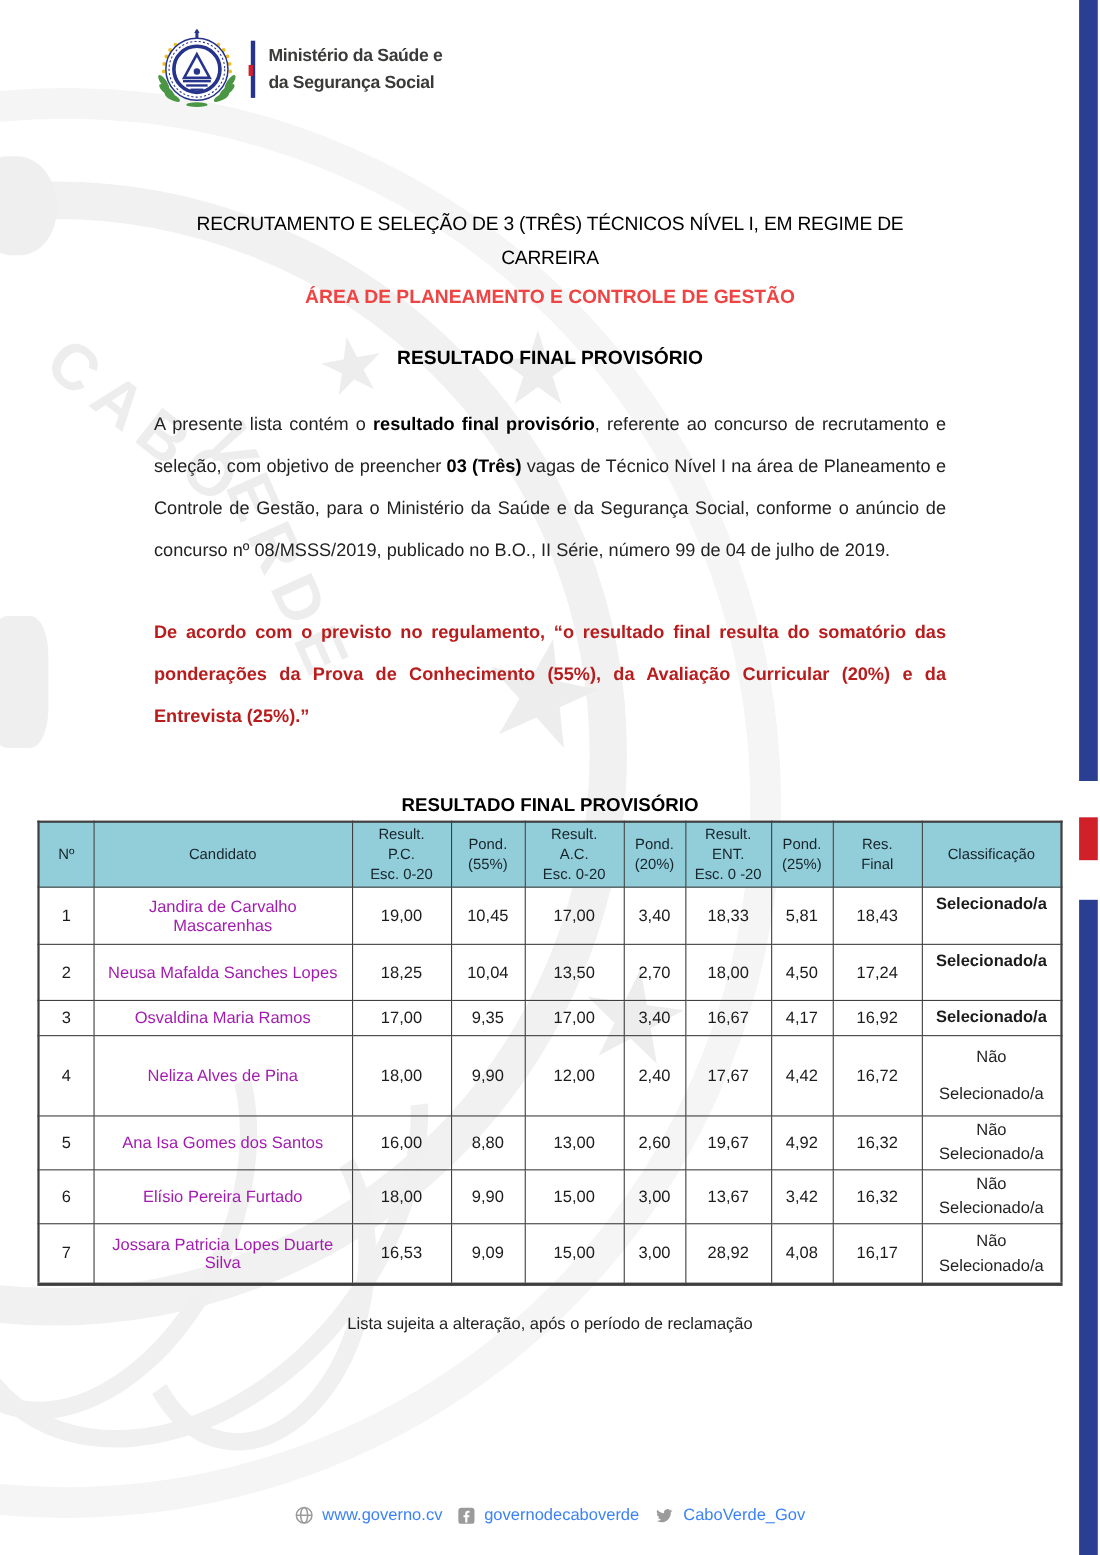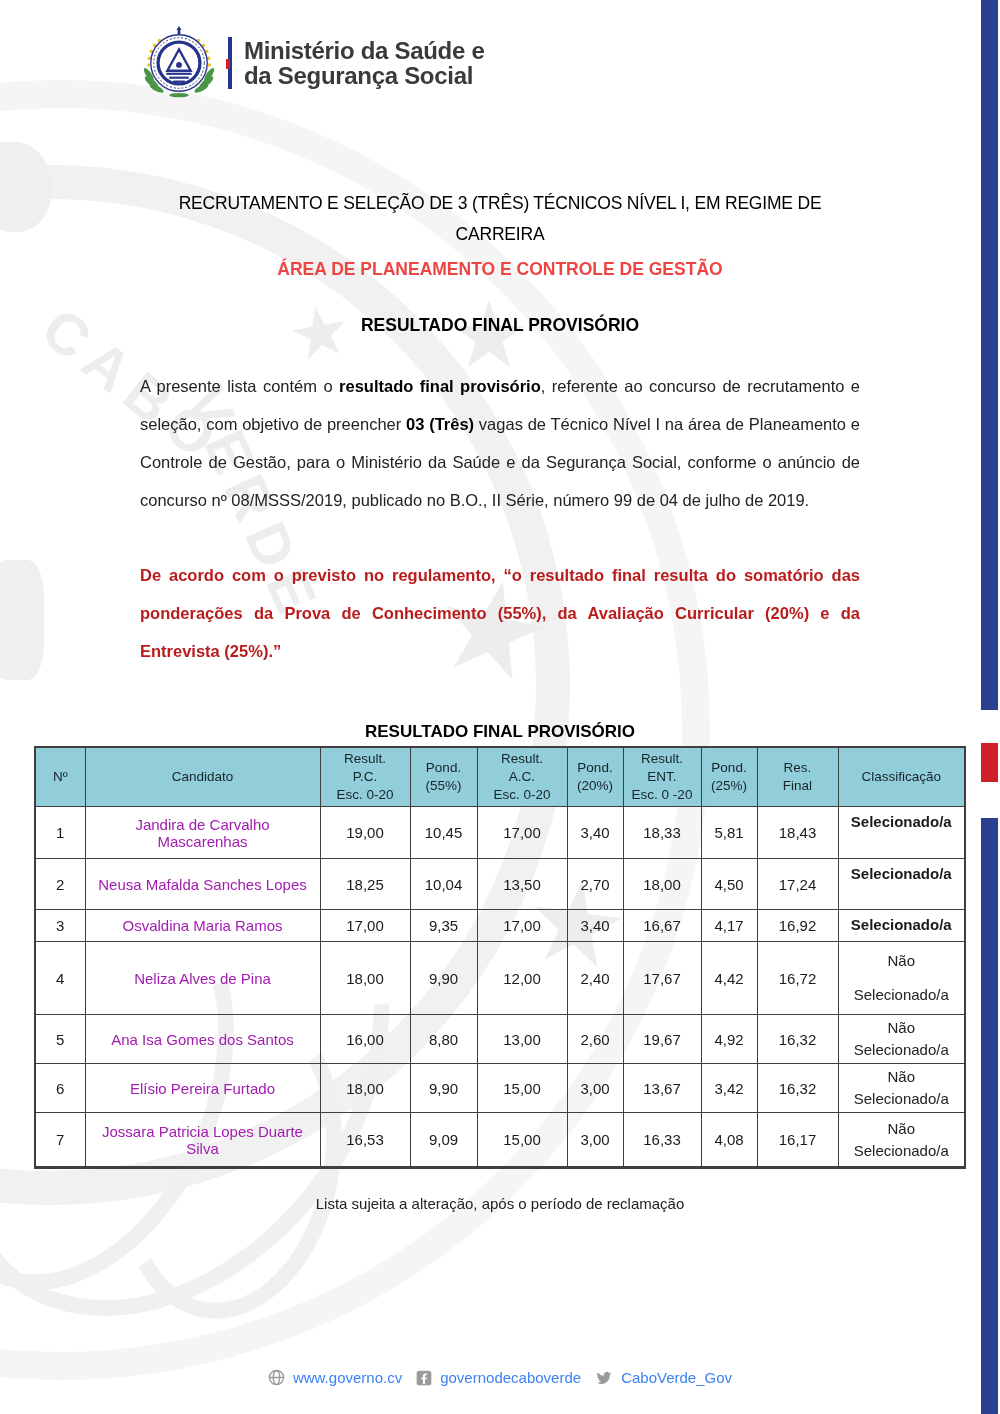--- a/index.html
+++ b/index.html
@@ -38,21 +38,21 @@
   .wm-leaf2 { width:380px; height:520px; left:-20px; top:820px; transform:rotate(38deg); }
   .wm-leaf3 { width:220px; height:320px; left:120px; top:1000px; transform:rotate(10deg); }
 
   .content { position:relative; z-index:2; }
 
   
   .letterhead { display:flex; align-items:center; padding:26px 0 0 140px; }
   .emblem { width:78px; height:74px; flex:0 0 auto; }
   .lh-divider { position:relative; width:4px; height:52px; background:#27348b; margin:0 12px 0 10px; }
   .lh-divider .red-dot { position:absolute; left:-2px; top:22px; width:4px; height:10px; background:#d0202a; }
-  .ministry { font-weight:700; font-size:24px; line-height:25px; color:#3a3a39; letter-spacing:-0.3px; }
+  .ministry { font-weight:700; font-size:16px; line-height:25px; color:#3a3a39; letter-spacing:-0.3px; }
 
   
   .doc-title { margin-top:88px; text-align:center; font-weight:400; font-size:17.5px;
     line-height:31px; color:#000; letter-spacing:-0.2px; }
   .concurso { margin-top:36px; text-align:center; font-weight:700; font-size:17.5px; color:#000; }
   .concurso .ul { text-decoration:underline; text-decoration-thickness:1.8px; text-underline-offset:3px; }
   .area { margin-top:9px; text-align:center; font-weight:700; font-size:17.5px; color:#ef4444; }
   .resultado { margin-top:35px; text-align:center; font-weight:700; font-size:17.5px; color:#000; }
 
   
@@ -298,21 +298,21 @@
             <td class="col-classification nosel">Não
 Selecionado/a</td>
           </tr>
           <tr>
             <td class="col-n">7</td>
             <td class="col-name">Jossara Patricia Lopes Duarte Silva</td>
             <td class="col-pc">16,53</td>
             <td class="col-p55">9,09</td>
             <td class="col-ac">15,00</td>
             <td class="col-p20">3,00</td>
-            <td class="col-ent">16,33</td>
+            <td class="col-ent">28,92</td>
             <td class="col-p25">4,08</td>
             <td class="col-final">16,17</td>
             <td class="col-classification nosel">Não
 Selecionado/a</td>
           </tr>
         </tbody>
     </table>
 
     <div class="footnote">Lista sujeita a alteração, após o período de reclamação</div>
   </div>

